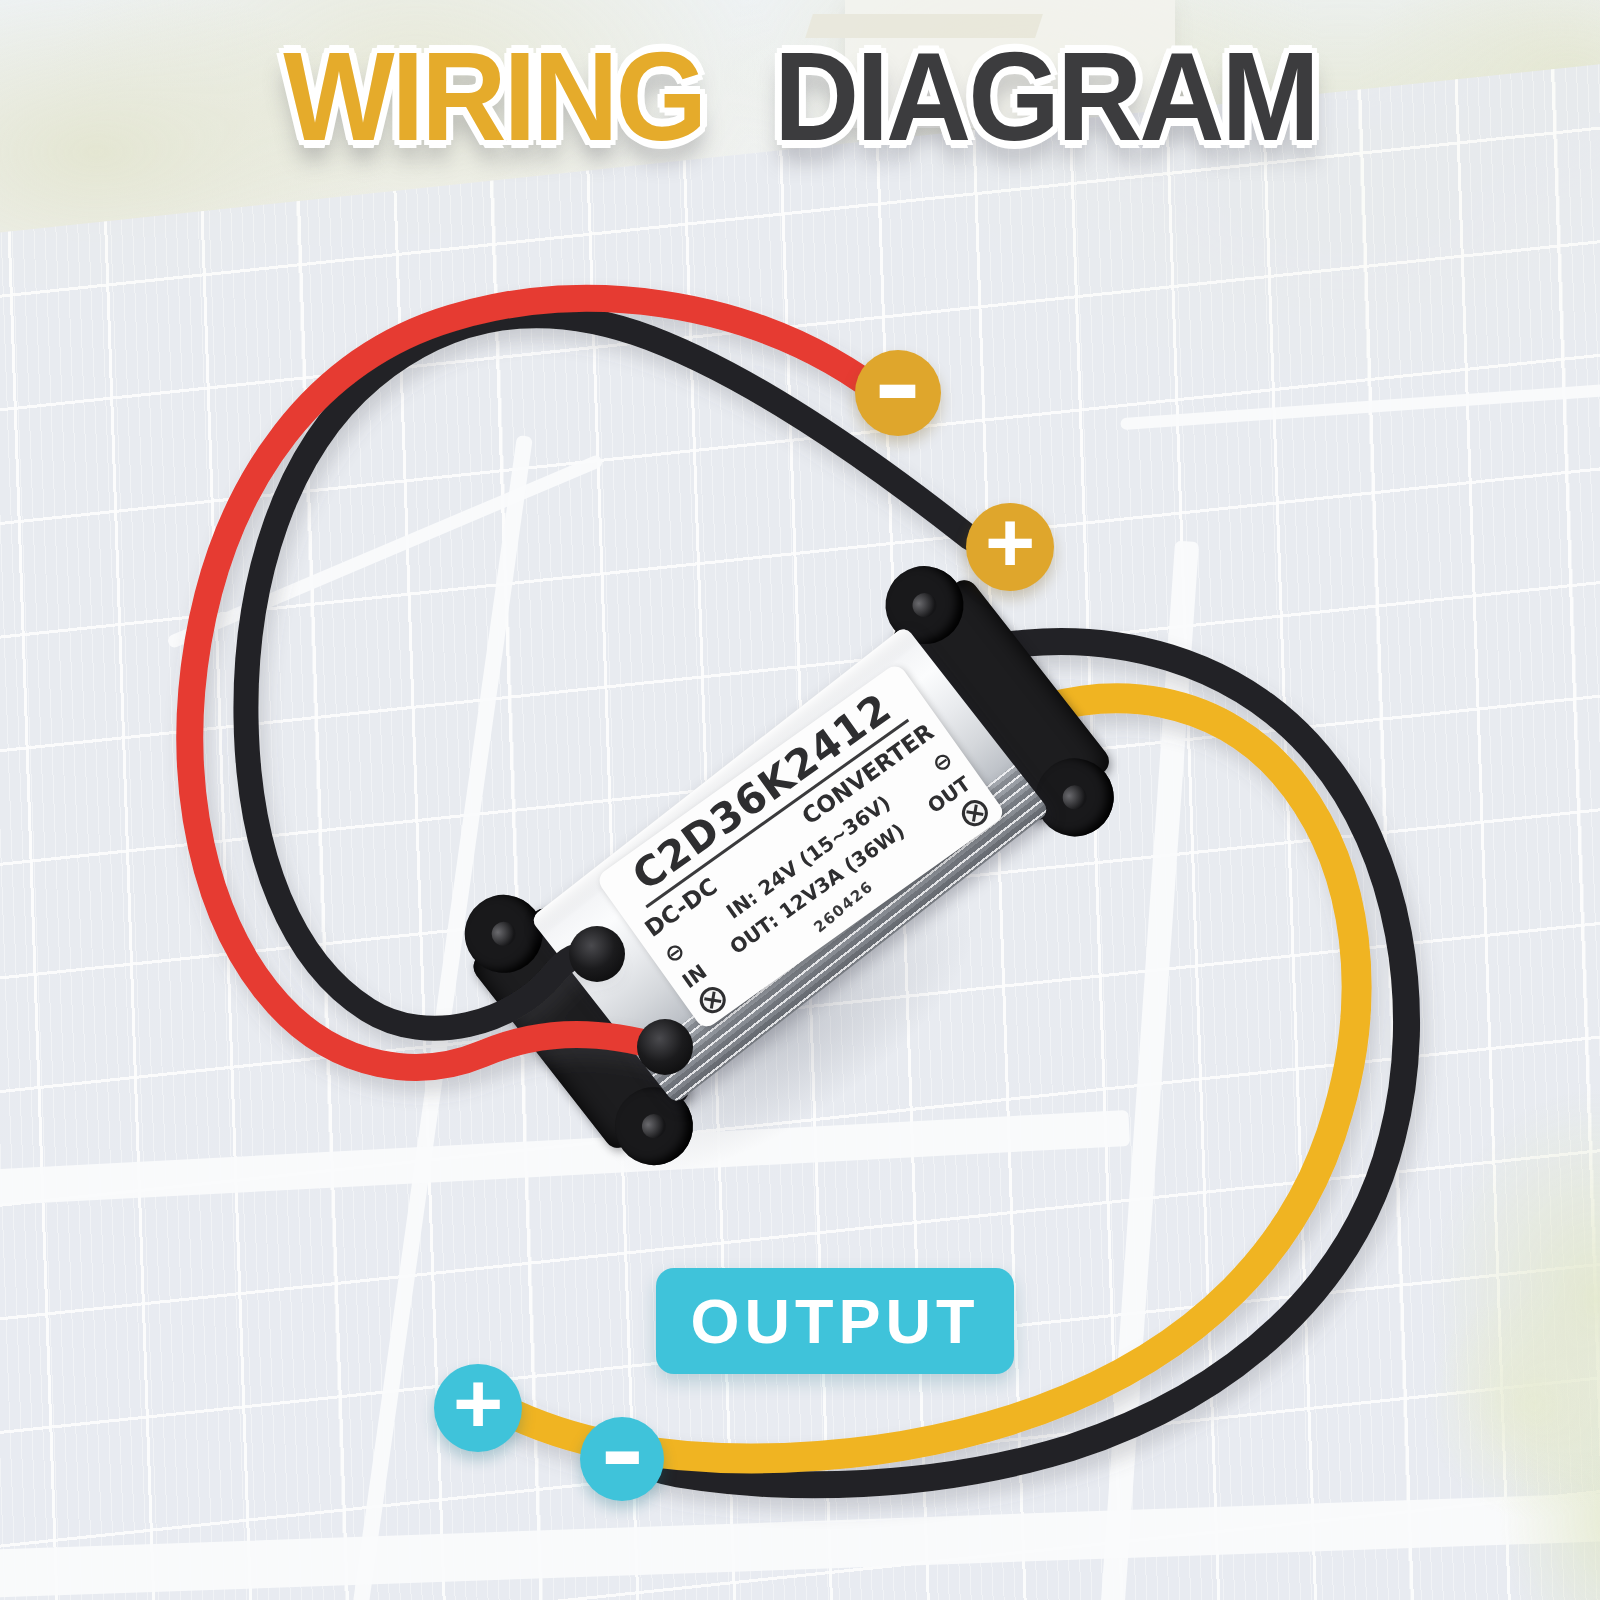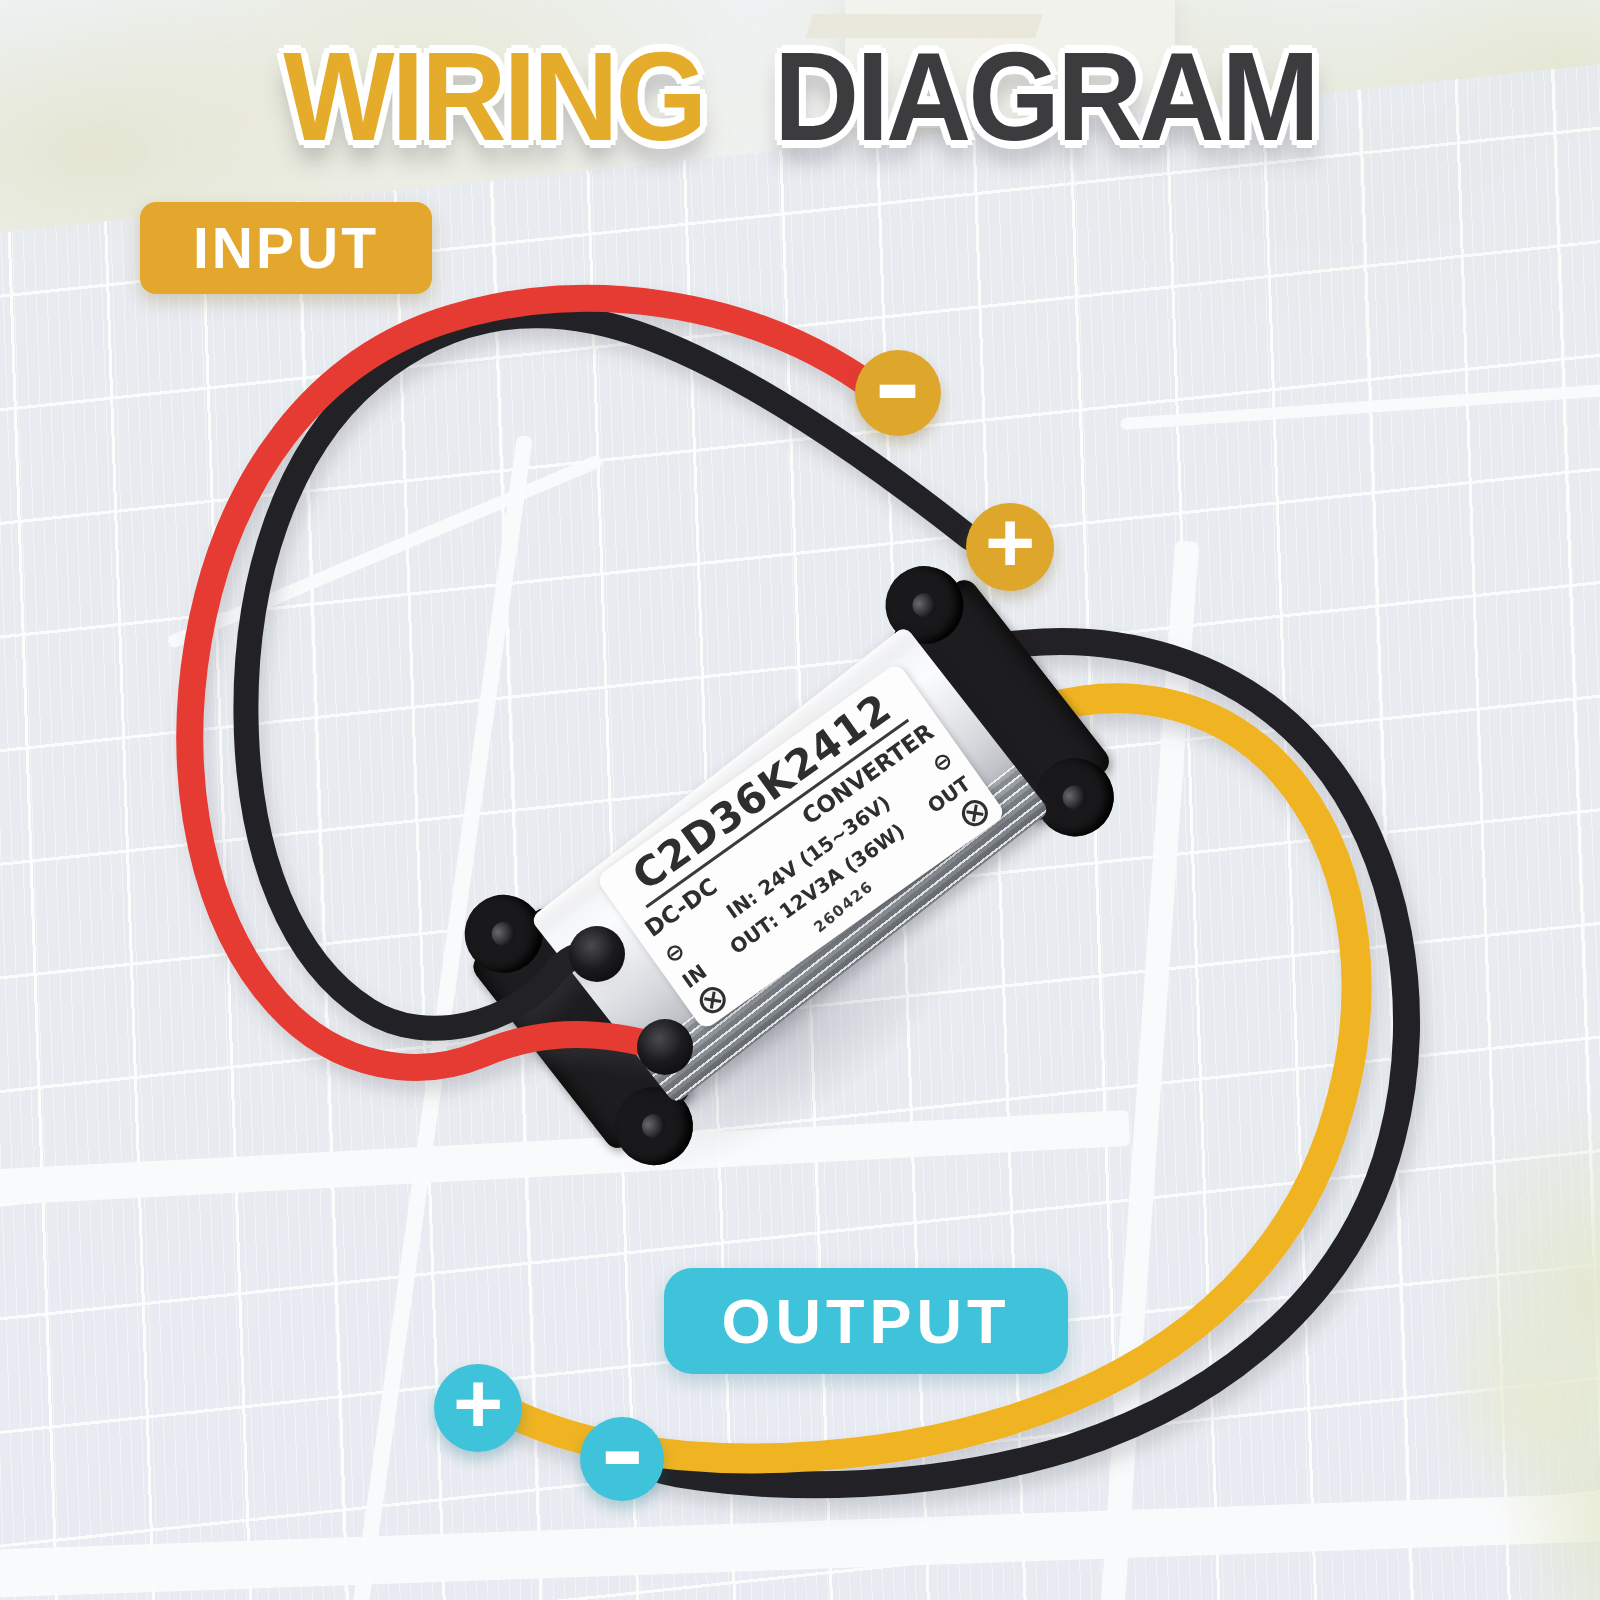--- a/index.html
+++ b/index.html
@@ -104,22 +104,22 @@
   .out-pos{left:434px;top:1364px;width:88px;height:88px;}
   .out-pos span{font-size:86px;transform:translateY(-5px);}
   .out-neg{left:580px;top:1417px;width:84px;height:84px;}
   .out-neg span{font-size:104px;transform:scaleX(1.25) translateY(-10px);}
 
   
   .io-box{position:absolute;display:flex;align-items:center;justify-content:center;color:#fff;
           font-weight:bold;z-index:6;}
   .input-box{left:140px;top:202px;width:292px;height:92px;background:#e2a72c;border-radius:16px;
           font-size:57px;letter-spacing:3px;box-shadow:0 8px 18px rgba(125,95,25,.25);}
-  .output-box{left:656px;top:1268px;width:404px;height:106px;background:#3fc3da;border-radius:28px;
-          font-size:63px;letter-spacing:5px;box-shadow:0 8px 18px rgba(25,110,128,.22);margin-left:8px;}
+  .output-box{left:656px;top:1268px;width:358px;height:106px;background:#3fc3da;border-radius:18px;
+          font-size:63px;letter-spacing:5px;box-shadow:0 8px 18px rgba(25,110,128,.22);}
 
   
   .title{position:absolute;left:0;right:0;top:28px;text-align:center;z-index:6;
          font-size:118px;font-weight:bold;letter-spacing:-3px;transform:scaleY(1.07);white-space:nowrap;}
   .title span{display:inline-block;
     text-shadow:-5px -5px 0 #fff,5px -5px 0 #fff,-5px 5px 0 #fff,5px 5px 0 #fff,
                 -7px 0 0 #fff,7px 0 0 #fff,0 -7px 0 #fff,0 8px 0 #fff,
                 0 18px 22px rgba(100,100,108,.45);}
   .title .w1{color:#e5ab2b;}
   .title .w2{color:#3c3c3e;margin-left:40px;}
@@ -209,23 +209,20 @@
   <div class="badge yellow in-pos">
     <span>+</span>
   </div>
   <div class="badge cyan out-pos">
     <span>+</span>
   </div>
   <div class="badge cyan out-neg">
     <span>-</span>
   </div>
 
-  <div class="io-box input-box">
-    <span>INPUT</span>
-  </div>
   <div class="io-box output-box">
     <span>OUTPUT</span>
   </div>
 
   <div class="title">
     <span class="w1">WIRING</span>
     <span class="w2">DIAGRAM</span>
   </div>
 
 </div>

